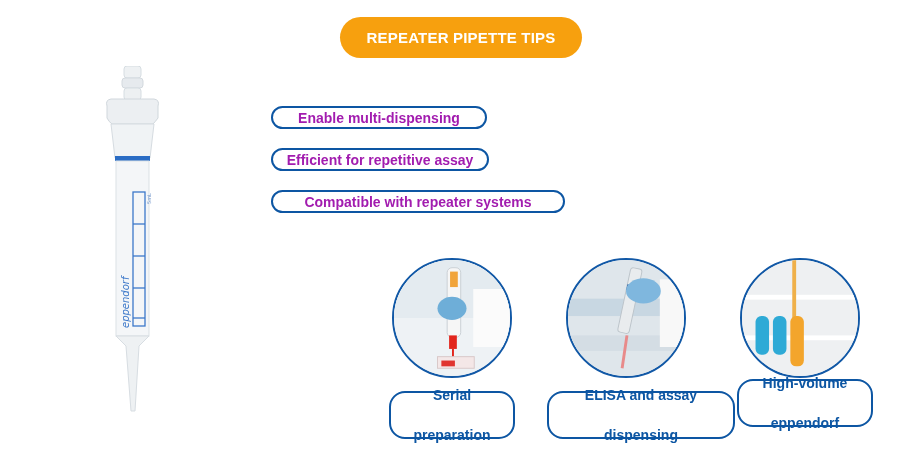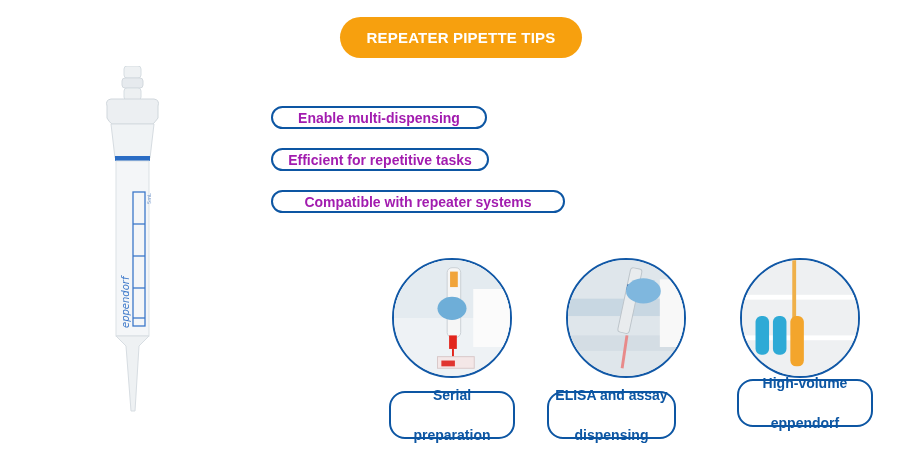--- a/index.html
+++ b/index.html
@@ -49,21 +49,21 @@
     <text x="0" y="0" transform="translate(56,138) rotate(-90)" font-family="DejaVu Sans, sans-serif" font-size="5" fill="#6a90c8">5mL</text>
 
     <path d="M21 270 L54 270 L44 280 L40 345 L36 345 L31 280 Z" fill="#eef1f3" stroke="#d7dde2"></path>
   </svg>
 </div>
 
 <div class="feature" style="top:106px;width:216px;">
   <span>Enable multi-dispensing</span>
 </div>
 <div class="feature" style="top:148px;width:218px;">
-  <span>Efficient for repetitive tasks</span>
+  <span>Efficient for repetitive assay</span>
 </div>
 <div class="feature" style="top:190px;width:294px;">
   <span>Compatible with repeater systems</span>
 </div>
 
 <div class="circle" style="left:392px;top:258px;">
   <svg viewBox="0 0 120 120">
     <rect width="120" height="120" fill="#eef2f5"></rect>
     <rect x="0" y="0" width="120" height="60" fill="#e4ebf0"></rect>
     <rect x="82" y="30" width="38" height="60" fill="#fbfbfb"></rect>
@@ -98,20 +98,20 @@
     <rect x="32" y="58" width="14" height="40" rx="6" fill="#2eaad6"></rect>
     <rect x="50" y="58" width="14" height="52" rx="6" fill="#f3a52c"></rect>
     <rect x="0" y="90" width="8" height="20" fill="#c9d98a"></rect>
   </svg>
 </div>
 
 <div class="label" style="left:389px;top:391px;width:126px;">
   <span>Serial</span>
   <span>preparation</span>
 </div>
-<div class="label" style="left:547px;top:391px;width:129px;">
+<div class="label" style="left:547px;top:391px;width:188px;">
   <span>ELISA and assay</span>
   <span>dispensing</span>
 </div>
 <div class="label" style="left:737px;top:379px;width:136px;">
   <span>High-volume</span>
   <span>eppendorf</span>
 </div>
 
 </body></html>

